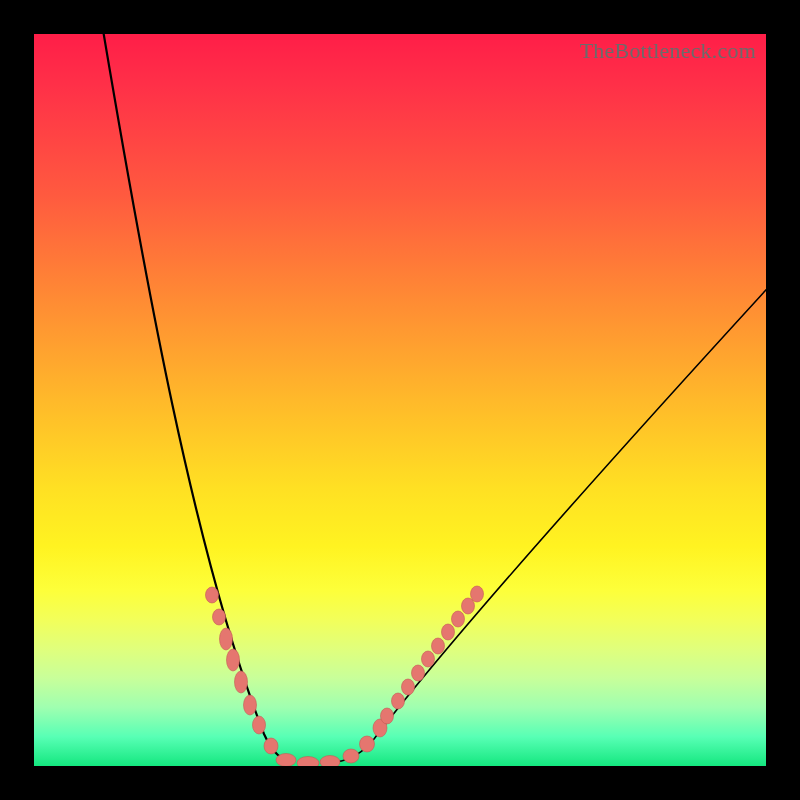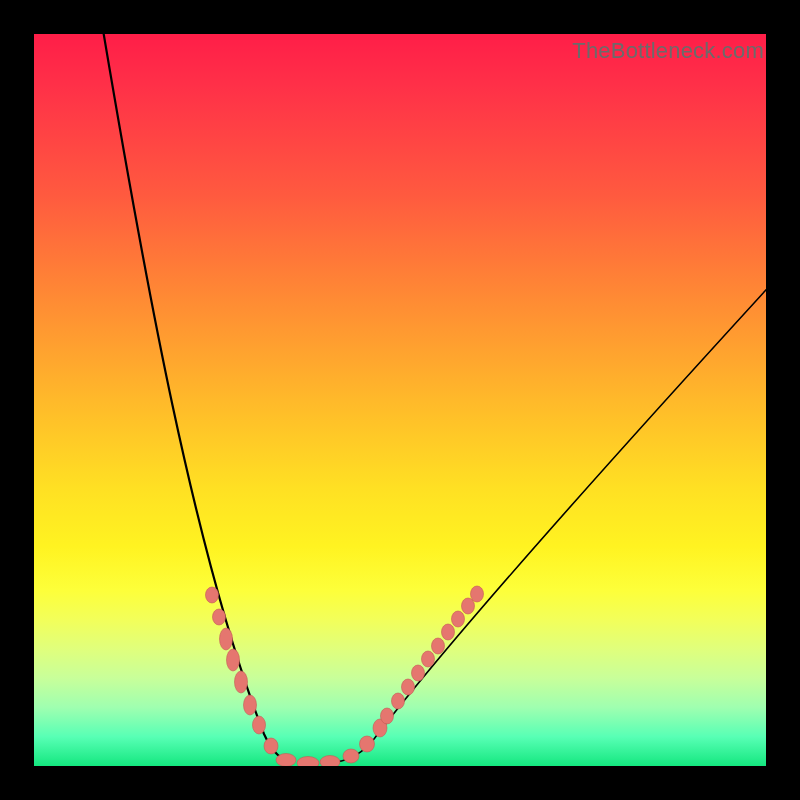--- a/index.html
+++ b/index.html
@@ -47,26 +47,27 @@
       #e0ff7c 84%,
       #c8ff9a 88%,
       #9fffb0 92%,
       #58ffb5 96%,
       #14e77f 100%
     );
   }
   .watermark {
     position: absolute;
     top: 4px;
-    right: 2px;
+    right: 10px;
     font-size: 22px;
     font-weight: 500;
     color: #6b6b6b;
     letter-spacing: 0.2px;
     user-select: none;
+    font-family: Liberation Serif, serif;
   }
   svg.curves {
     position: absolute;
     top: 0;
     left: 0;
     width: 100%;
     height: 100%;
   }
   .curve {
     fill: none;

